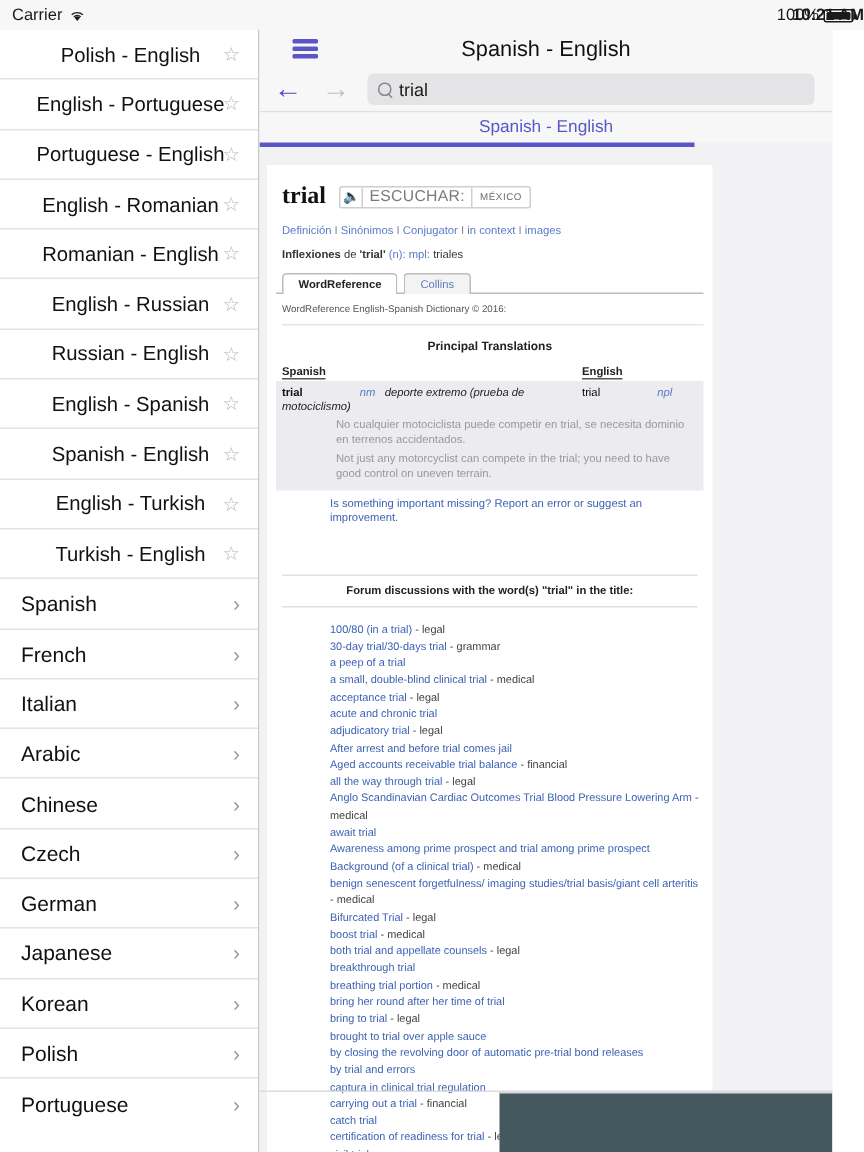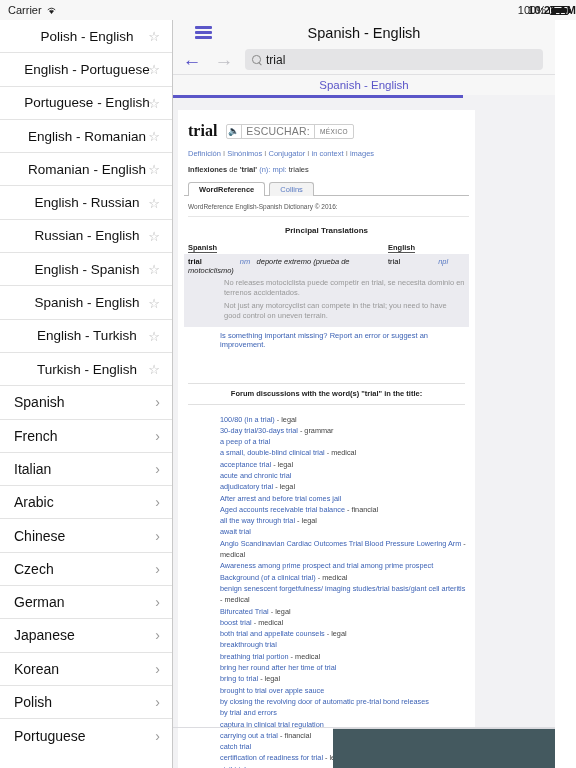--- a/index.html
+++ b/index.html
@@ -379,43 +379,43 @@
               <div class="c1">
                 <b>trial</b>
                 <span class="pos">nm</span>
                 &nbsp;&nbsp;<span class="sense">deporte extremo (prueba de motociclismo)</span>
               </div>
               <div class="c2">
                 <span>trial</span>
                 <span class="pos">npl</span>
               </div>
             </div>
-            <div class="ex">No releases motociclista puede competir en trial, se necesita dominio en terrenos accidentados.</div>
+            <div class="ex">No cualquier motociclista puede competir en trial, se necesita dominio en terrenos accidentados.</div>
             <div class="ex">Not just any motorcyclist can compete in the trial; you need to have good control on uneven terrain.</div>
           </div>
           <div class="missing">
             <a href="#">Is something important missing? Report an error or suggest an improvement.</a>
           </div>
         </div>
 
         <div class="forum-head">Forum discussions with the word(s) "trial" in the title:</div>
 
         <div class="forum-list" id="forum-list">
             <div><a href="#">100/80 (in a trial)</a><span class="cat"> - legal</span></div>
             <div><a href="#">30-day trial/30-days trial</a><span class="cat"> - grammar</span></div>
             <div><a href="#">a peep of a trial</a></div>
             <div><a href="#">a small, double-blind clinical trial</a><span class="cat"> - medical</span></div>
             <div><a href="#">acceptance trial</a><span class="cat"> - legal</span></div>
             <div><a href="#">acute and chronic trial</a></div>
             <div><a href="#">adjudicatory trial</a><span class="cat"> - legal</span></div>
             <div><a href="#">After arrest and before trial comes jail</a></div>
             <div><a href="#">Aged accounts receivable trial balance</a><span class="cat"> - financial</span></div>
             <div><a href="#">all the way through trial</a><span class="cat"> - legal</span></div>
+            <div><a href="#">Anglo Scandinavian Cardiac Outcomes Trial Blood Pressure Lowering Arm</a><span class="cat"> - medical</span></div>
             <div><a href="#">await trial</a></div>
-            <div><a href="#">Anglo Scandinavian Cardiac Outcomes Trial Blood Pressure Lowering Arm</a><span class="cat"> - medical</span></div>
             <div><a href="#">Awareness among prime prospect and trial among prime prospect</a></div>
             <div><a href="#">Background (of a clinical trial)</a><span class="cat"> - medical</span></div>
             <div><a href="#">benign senescent forgetfulness/ imaging studies/trial basis/giant cell arteritis</a><span class="cat"> - medical</span></div>
             <div><a href="#">Bifurcated Trial</a><span class="cat"> - legal</span></div>
             <div><a href="#">boost trial</a><span class="cat"> - medical</span></div>
             <div><a href="#">both trial and appellate counsels</a><span class="cat"> - legal</span></div>
             <div><a href="#">breakthrough trial</a></div>
             <div><a href="#">breathing trial portion</a><span class="cat"> - medical</span></div>
             <div><a href="#">bring her round after her time of trial</a></div>
             <div><a href="#">bring to trial</a><span class="cat"> - legal</span></div>

